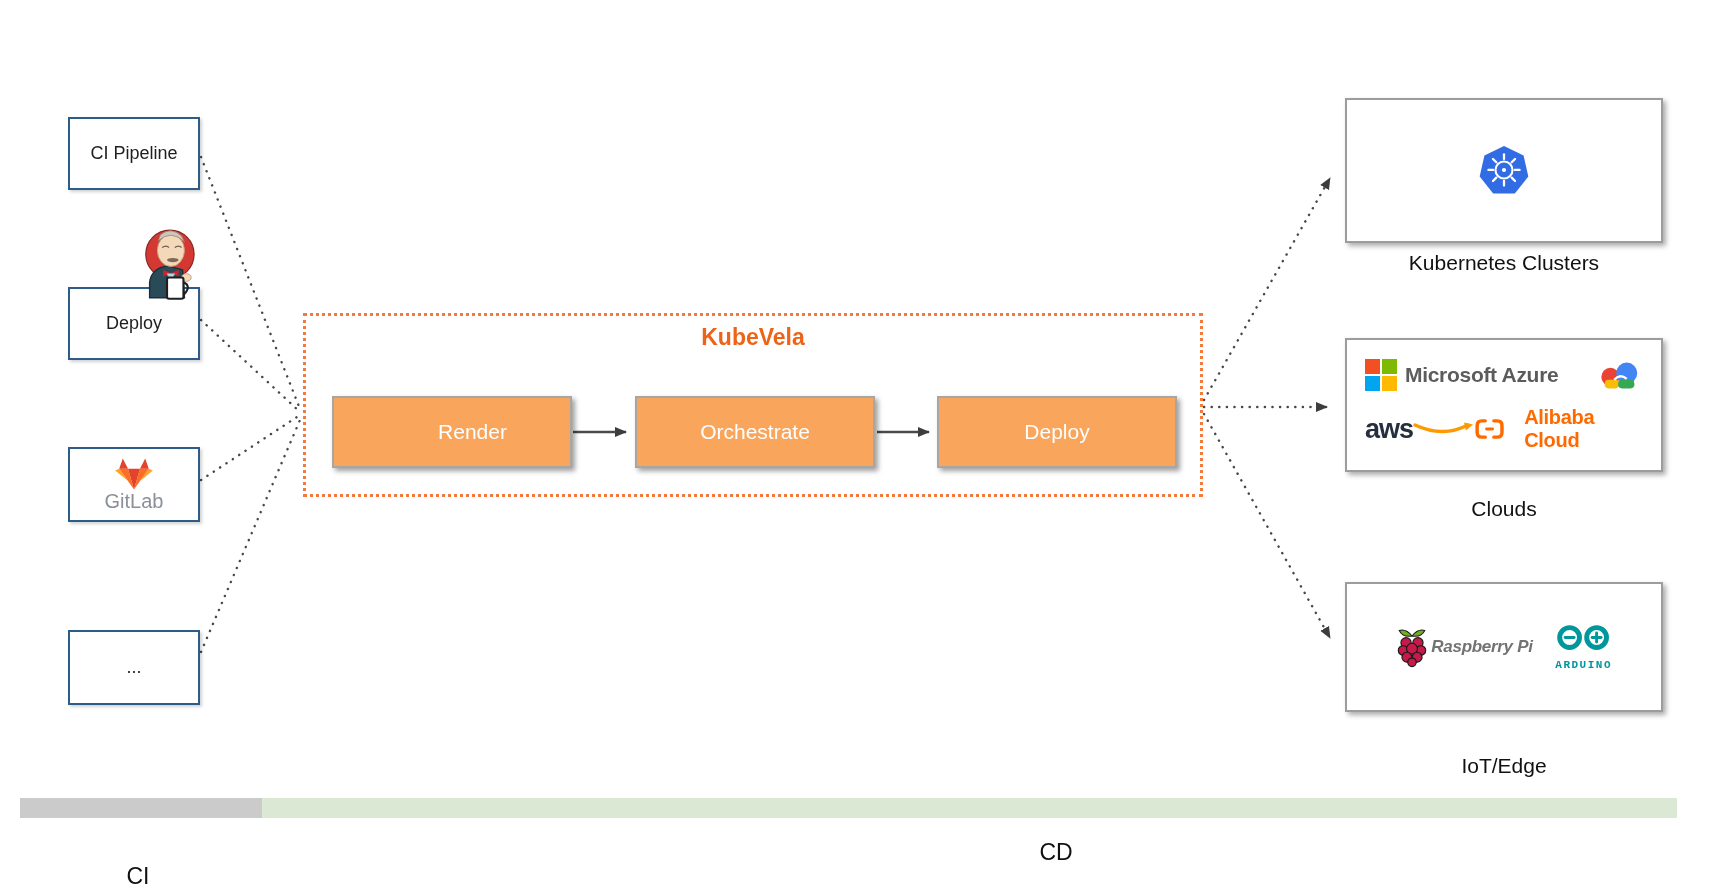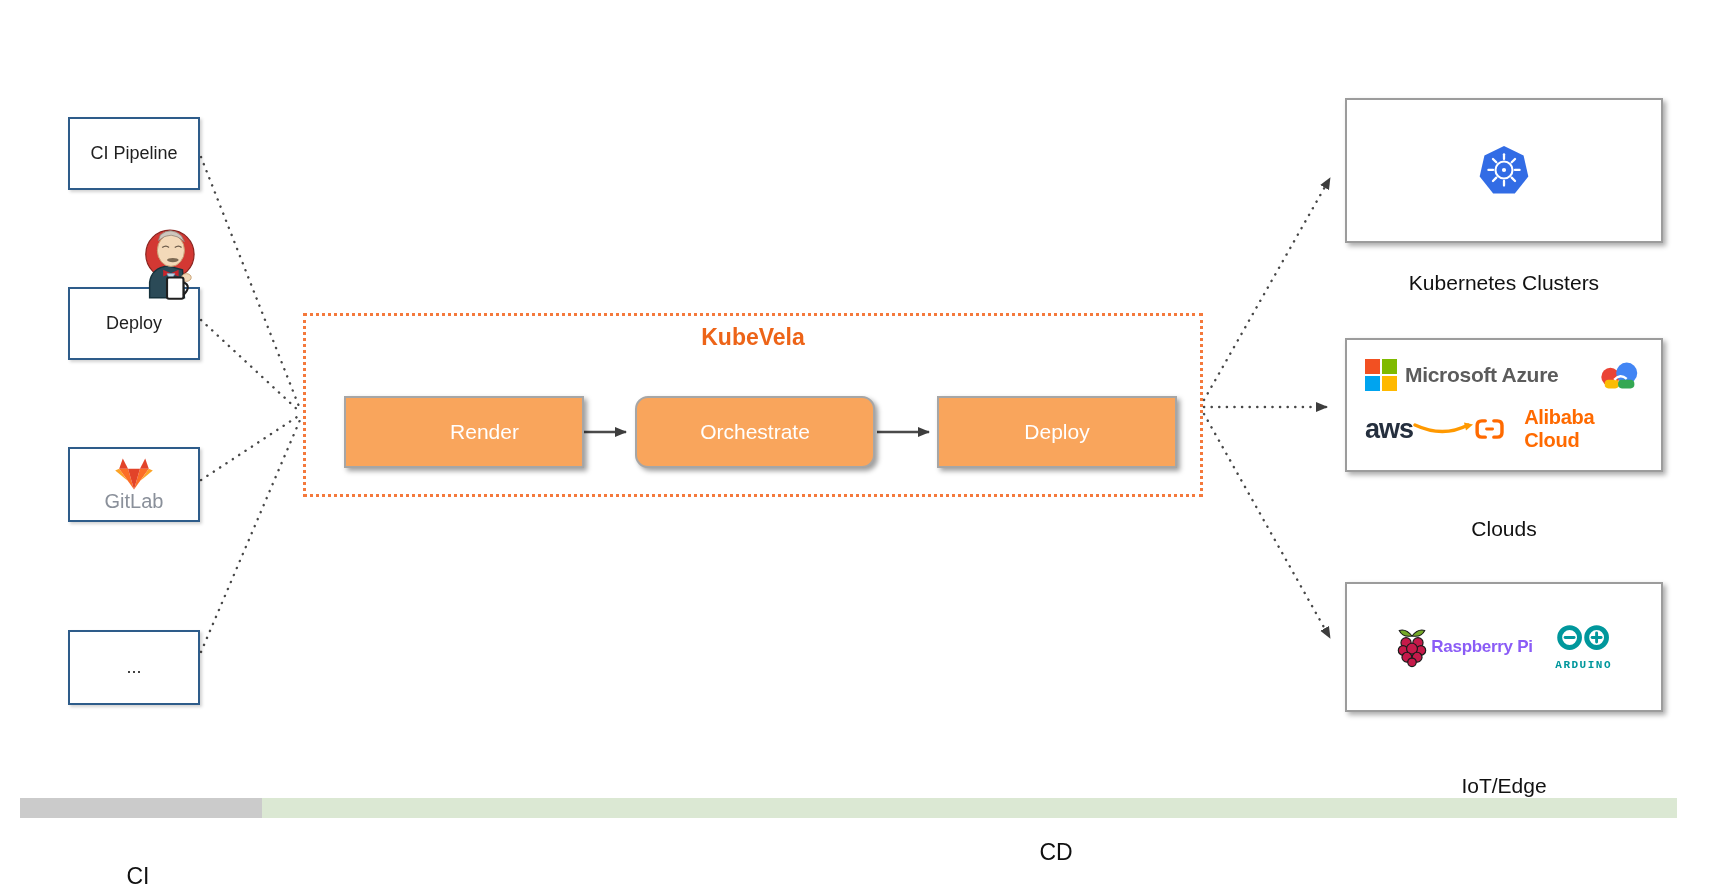--- a/index.html
+++ b/index.html
@@ -32,34 +32,34 @@
     color:#ffffff;font-size:21px;box-sizing:border-box;z-index:2;
   }
   
   .tgt-box{
     position:absolute;left:1345px;width:318px;background:#ffffff;
     border:2px solid #9c9c9c;box-shadow:3px 3px 5px rgba(0,0,0,0.33);
     box-sizing:border-box;z-index:2;
   }
   .tgt-label{
     position:absolute;left:1345px;width:318px;text-align:center;
-    font-size:21px;color:#111111;z-index:2;margin-top:20px;
+    font-size:21px;color:#111111;z-index:2;
   }
   .section-label{position:absolute;width:100px;text-align:center;font-size:23px;color:#111111;}
   
   .cloud-row{display:flex;align-items:center;justify-content:space-between;padding:0 18px;}
   .azure-wrap{display:flex;align-items:center;gap:8px;}
   .ms-grid{display:grid;grid-template-columns:15px 15px;grid-template-rows:15px 15px;gap:2px;}
   .azure-text{font-size:21px;color:#5c5c5c;font-weight:600;letter-spacing:-0.3px;}
   .aws-wrap{display:flex;flex-direction:row;align-items:center;line-height:1;}
   .aws-text{font-size:27px;font-weight:bold;color:#252f3e;letter-spacing:-1px;}
   .alibaba-wrap{display:flex;align-items:center;gap:20px;}
   .alibaba-text{font-size:20px;font-weight:bold;color:#ff6a00;letter-spacing:-0.3px;}
   .rpi-wrap{display:flex;align-items:center;}
-  .rpi-text{font-size:17px;font-weight:bold;color:#8b5cf6;letter-spacing:-0.3px;margin-left:2px;}
+  .rpi-text{font-size:17px;font-weight:bold;color:#737373;letter-spacing:-0.3px;margin-left:2px;font-style:italic;}
   .arduino-wrap{display:flex;flex-direction:column;align-items:center;}
   .arduino-text{font-family:"Liberation Mono",monospace;font-size:11px;font-weight:bold;color:#00979c;letter-spacing:1.5px;margin-top:8px;}
   
   .bar-seg{position:absolute;top:798px;height:20px;}
   svg.overlay{position:absolute;left:0;top:0;z-index:1;pointer-events:none;}
 </style>
 </head>
 <body>
 
 <div id="canvas">
@@ -127,24 +127,24 @@
     <span class="gitlab-label">GitLab</span>
   </div>
 
   <div class="src-box" style="top:630px;height:75px;">
     <span>...</span>
   </div>
 
   <div class="kv-container"></div>
   <div class="kv-title">KubeVela</div>
 
-  <div class="stage-box" style="left:344px;padding-left:41px;">
+  <div class="stage-box" style="left:332px;padding-left:41px;">
     <span>Render</span>
   </div>
-  <div class="stage-box" style="left:635px;border-radius:13px;">
+  <div class="stage-box" style="left:635px;">
     <span>Orchestrate</span>
   </div>
   <div class="stage-box" style="left:937px;">
     <span>Deploy</span>
   </div>
 
   <div class="tgt-box" style="top:98px;height:145px;display:flex;align-items:center;justify-content:center;">
     <svg width="52" height="52" viewBox="0 0 50 50">
       <polygon points="25,1 43.8,10 48.4,30.3 35.4,46.6 14.6,46.6 1.6,30.3 6.2,10" fill="#326ce5"></polygon>
       <circle cx="25" cy="24" r="8.2" fill="none" stroke="#ffffff" stroke-width="2"></circle>

